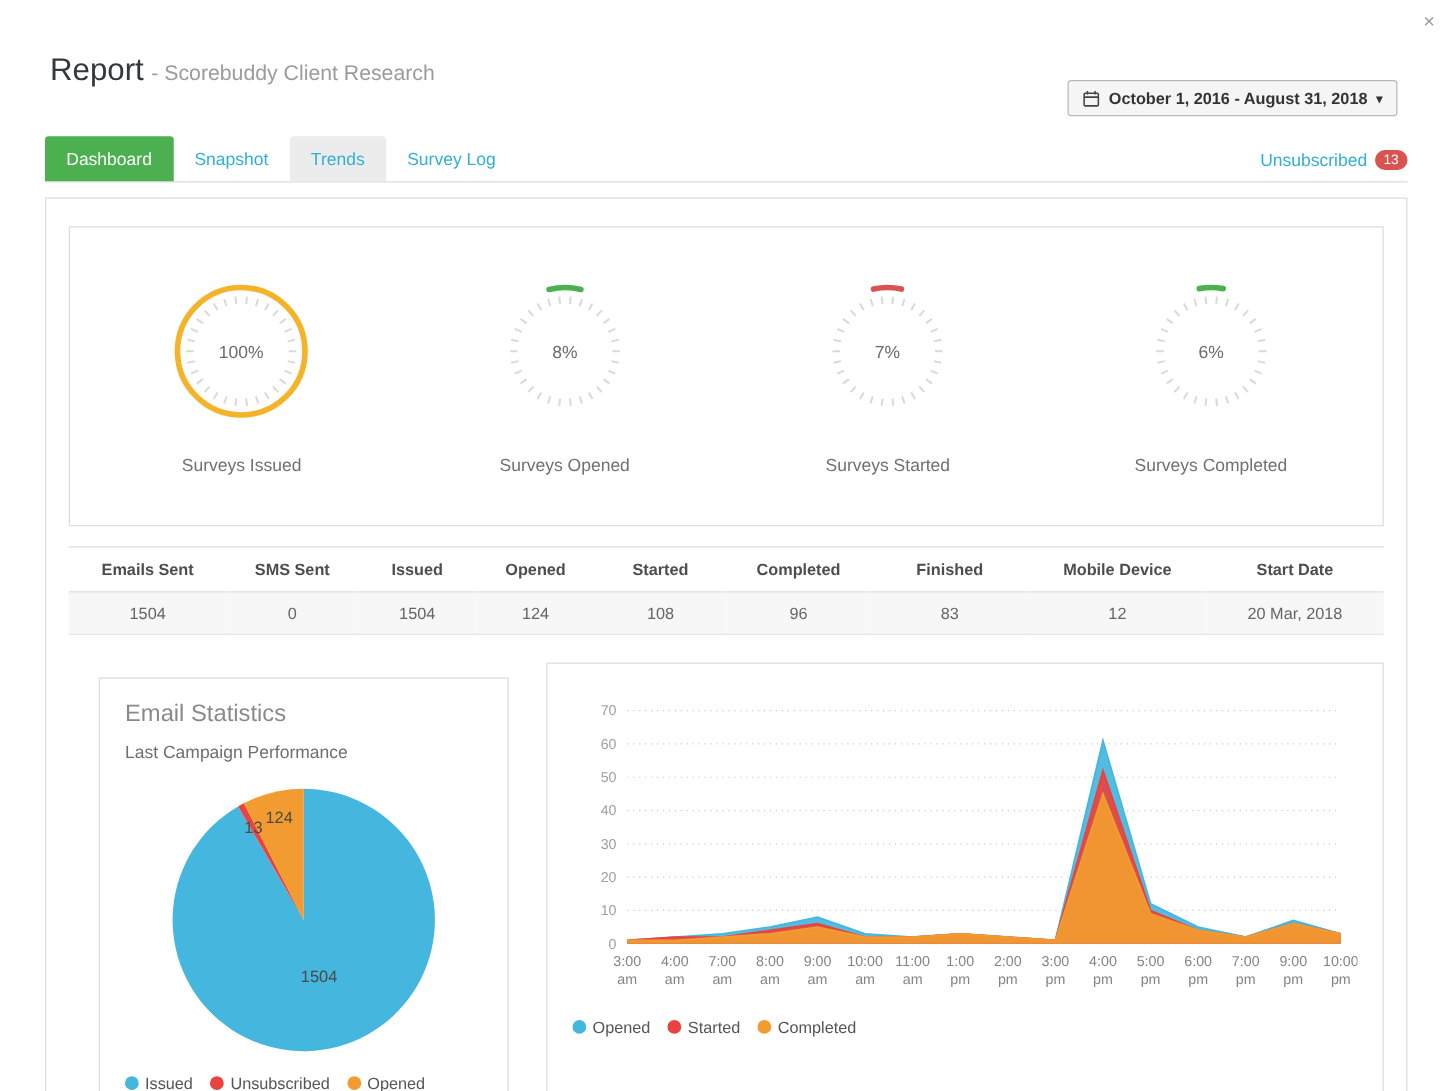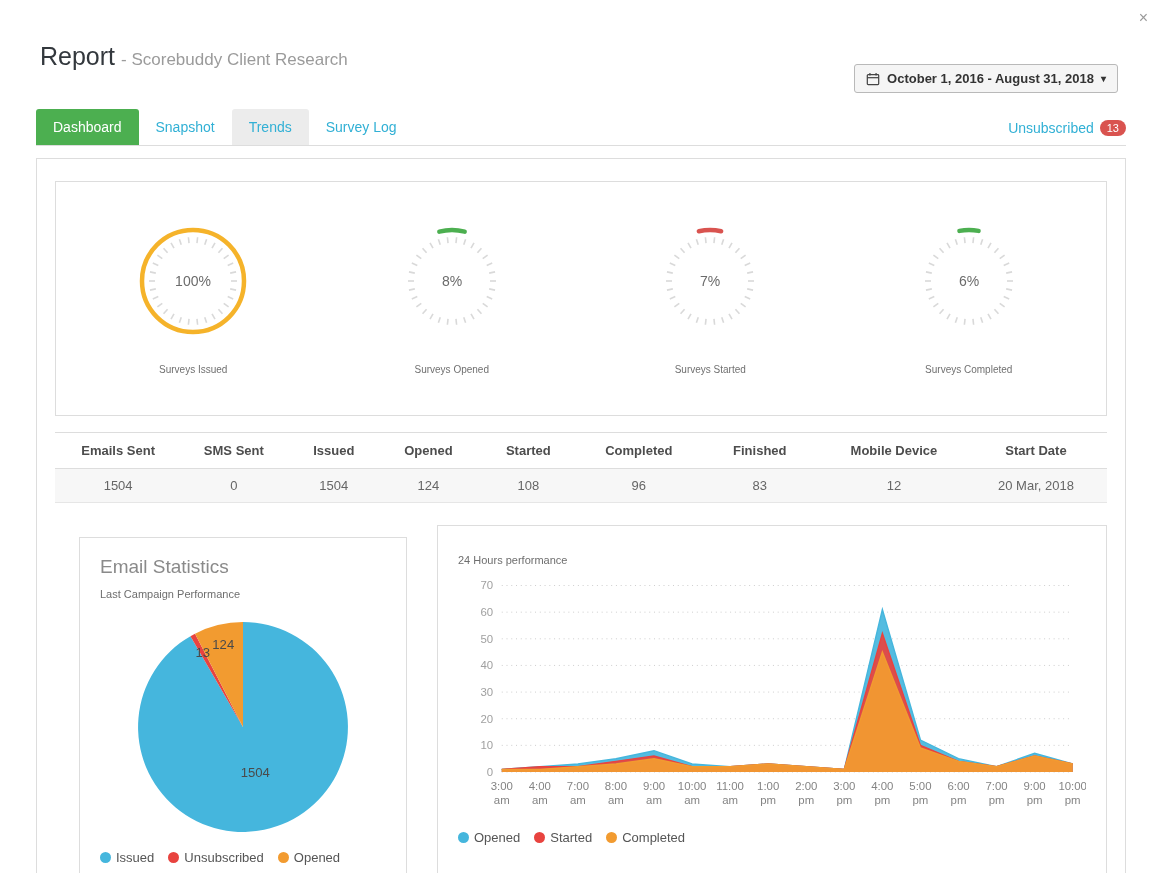--- a/index.html
+++ b/index.html
@@ -24,37 +24,37 @@
   .tab.active { background:#4caf50; color:#fff; }
   .tab.highlighted { background:#ececec; }
   .unsub { margin-left:auto; display:flex; align-items:center; gap:6px; font-size:14px; color:#31b0d5; padding-bottom:9px; cursor:pointer; }
   .badge { background:#d9534f; color:#fff; font-size:11px; border-radius:9px; padding:2px 7px; }
 
   .outer { margin:12px 36px 0 36px; border:1px solid #ddd; padding:22px 18px 18px 18px; height:746px; }
 
   .gauges { border:1px solid #ddd; display:flex; justify-content:space-around; padding:34px 30px 40px 30px;gap:44px; }
   .gauge { text-align:center; width:220px; }
   .gauge svg { width:130px; height:130px; display:block; margin:0 auto; }
-  .gauge-label { margin-top:18px; font-size:10px; color:#707070; }
+  .gauge-label { margin-top:18px; font-size:14px; color:#707070; }
 
   .summary { width:100%; border-collapse:collapse; margin-top:16px; }
   .summary th { font-size:13px; color:#4d4d4d; font-weight:bold; text-align:center; padding:10px 6px;
                 border-top:1px solid #ddd; border-bottom:1px solid #ddd; background:#fff; }
   .summary td { font-size:13px; color:#666; text-align:center; padding:9px 6px; background:#f7f7f7;
                 border-bottom:1px solid #e6e6e6; }
   .summary th:nth-child(1){width:12%} .summary th:nth-child(2){width:10%} .summary th:nth-child(3){width:9%}
   .summary th:nth-child(4){width:9%} .summary th:nth-child(5){width:10%} .summary th:nth-child(6){width:11%}
   .summary th:nth-child(7){width:12%} .summary th:nth-child(8){width:13.5%} .summary th:nth-child(9){width:13.5%}
 
   .bottom { display:flex; gap:30px; margin-top:22px; align-items:flex-end;padding-left:24px; }
   .box { border:1px solid #ddd; padding:18px 20px; background:#fff; }
   .email-box { width:328px; height:358px; }
   .users-box { flex:1; height:370px; }
   .box-title { font-size:19px; color:#8a8a8a; }
-  .box-sub { font-size:11px; color:#6e6e6e; margin-top:10px; }
+  .box-sub { font-size:14px; color:#6e6e6e; margin-top:10px; }
   .pie-wrap { display:flex; justify-content:center; margin-top:14px; }
   .area-wrap { margin-top:10px; }
   .legend { display:flex; gap:14px; margin-top:10px; flex-wrap:wrap; }
   .legend-item { display:flex; align-items:center; gap:5px; font-size:13px; color:#555; cursor:pointer; }
   .legend-dot { width:11px; height:11px; border-radius:50%; display:inline-block; }
 </style>
 </head>
 <body>
 
 <div class="page">
@@ -292,21 +292,20 @@
               <span>Unsubscribed</span>
             </span>
             <span class="legend-item">
               <span class="legend-dot" style="background: rgb(242, 155, 48);"></span>
               <span>Opened</span>
             </span>
           </div>
       </div>
 
       <div class="box users-box">
-        <div class="box-sub">24 Hours performance</div>
         <div class="area-wrap"><svg viewBox="0 0 660 252" width="100%">
               <line x1="46" y1="206" x2="646" y2="206" stroke="#c9c9c9" stroke-width="1" stroke-dasharray="1,4"></line>
               <text x="37" y="210" text-anchor="end" font-size="12" fill="#a0a0a0">0</text>
               <line x1="46" y1="178" x2="646" y2="178" stroke="#c9c9c9" stroke-width="1" stroke-dasharray="1,4"></line>
               <text x="37" y="182" text-anchor="end" font-size="12" fill="#a0a0a0">10</text>
               <line x1="46" y1="150" x2="646" y2="150" stroke="#c9c9c9" stroke-width="1" stroke-dasharray="1,4"></line>
               <text x="37" y="154" text-anchor="end" font-size="12" fill="#a0a0a0">20</text>
               <line x1="46" y1="122" x2="646" y2="122" stroke="#c9c9c9" stroke-width="1" stroke-dasharray="1,4"></line>
               <text x="37" y="126" text-anchor="end" font-size="12" fill="#a0a0a0">30</text>
               <line x1="46" y1="94" x2="646" y2="94" stroke="#c9c9c9" stroke-width="1" stroke-dasharray="1,4"></line>

